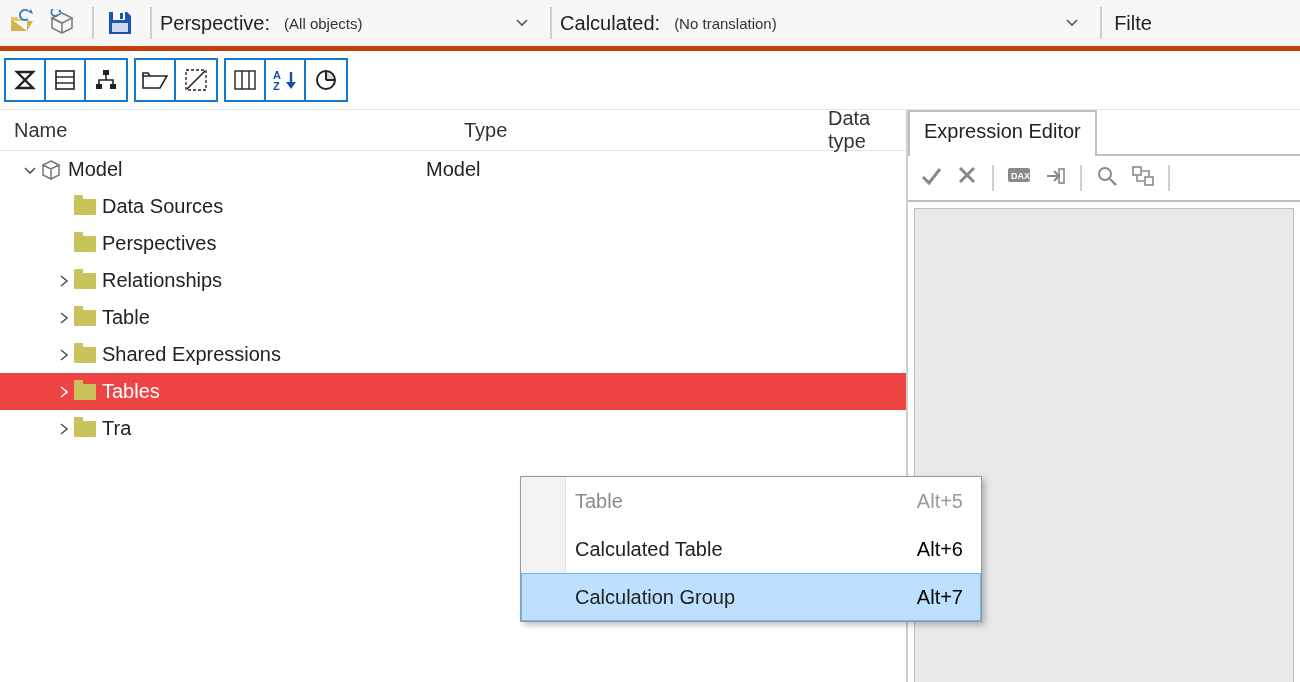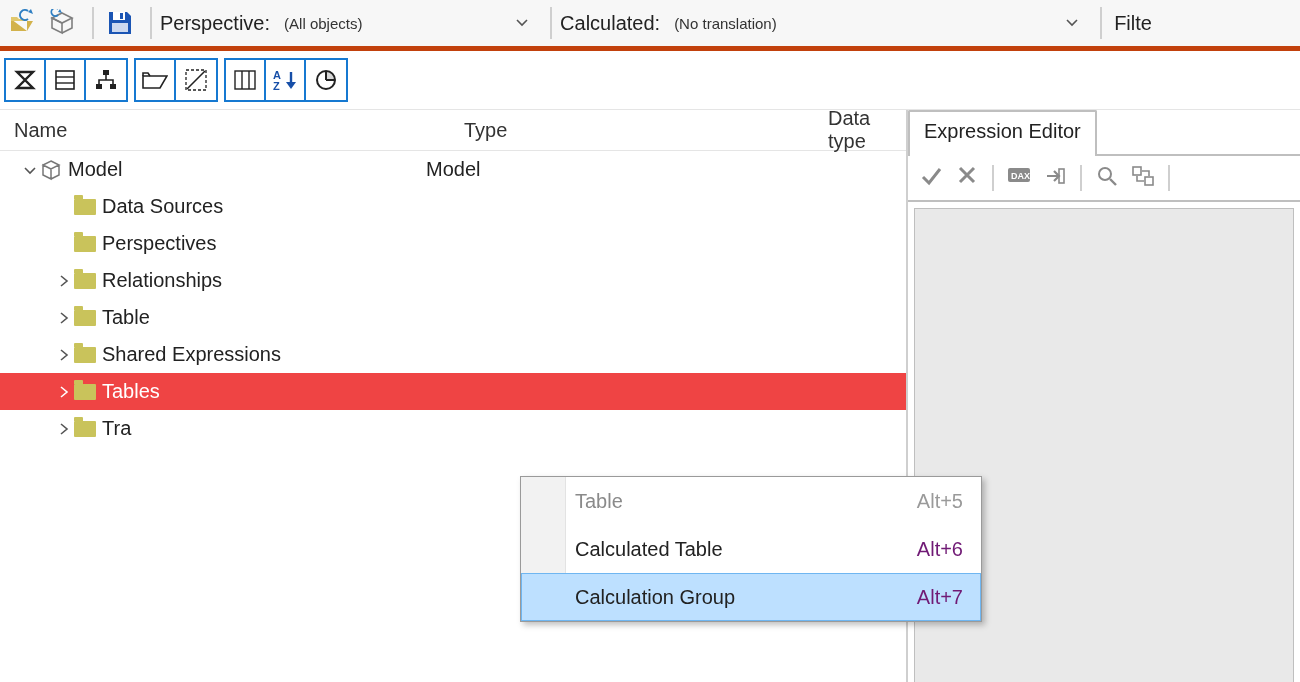--- a/index.html
+++ b/index.html
@@ -37,21 +37,21 @@
   .folder::before{content:"";position:absolute;top:-4px;left:0;width:9px;height:4px;background:#c9c35b;border-radius:1px 1px 0 0;}
 
   
   .menu{position:absolute;background:#fff;border:1px solid #9a9a9a;box-shadow:3px 3px 6px rgba(0,0,0,.25);}
   .menu .iconcol{position:absolute;top:0;left:0;bottom:0;width:44px;background:#f2f2f2;border-right:1px solid #e3e3e3;}
   .menu .mitem{position:relative;display:flex;align-items:center;height:42px;padding-left:54px;padding-right:18px;font-size:20px;white-space:nowrap;}
   .menu .mitem.disabled{color:#8a8a8a;}
   .menu .mitem.hover{background:#bde0ff;border:1px solid #6fb6f1;height:40px;padding-left:53px;padding-right:17px;}
   .menu .sepline{height:0;border-top:1px solid #d9d9d9;margin-left:54px;margin-right:6px;}
   .menu .subarrow{margin-left:auto;padding-left:32px;}
-  .menu .shortcut{margin-left:auto;padding-left:40px;color:#701a75;}
+  .menu .shortcut{margin-left:auto;padding-left:40px;color:#000000;}
   .menu .mitem.disabled .shortcut{color:#9a9a9a;}
 
   
   .rightpanel{width:392px;display:flex;flex-direction:column;border-top:0;}
   .tabs{display:flex;height:44px;border-bottom:2px solid #bfbfbf;}
   .tab{padding:8px 14px 0 14px;font-size:20px;color:#555;border:2px solid transparent;border-bottom:none;margin-bottom:-2px;white-space:nowrap;}
   .tab.active{border-color:#bfbfbf;background:#fff;color:#222;border-top-left-radius:2px;border-top-right-radius:2px;}
   .rtoolbar{display:flex;align-items:center;height:44px;gap:10px;padding-left:10px;border-bottom:2px solid #bfbfbf;}
   .rtoolbar .rsep{width:0;height:26px;border-left:2px solid #cfcfcf;margin:0 2px;}
   .rtoolbar .ic{width:26px;height:26px;display:flex;justify-content:center;color:#7f1d1d;}

